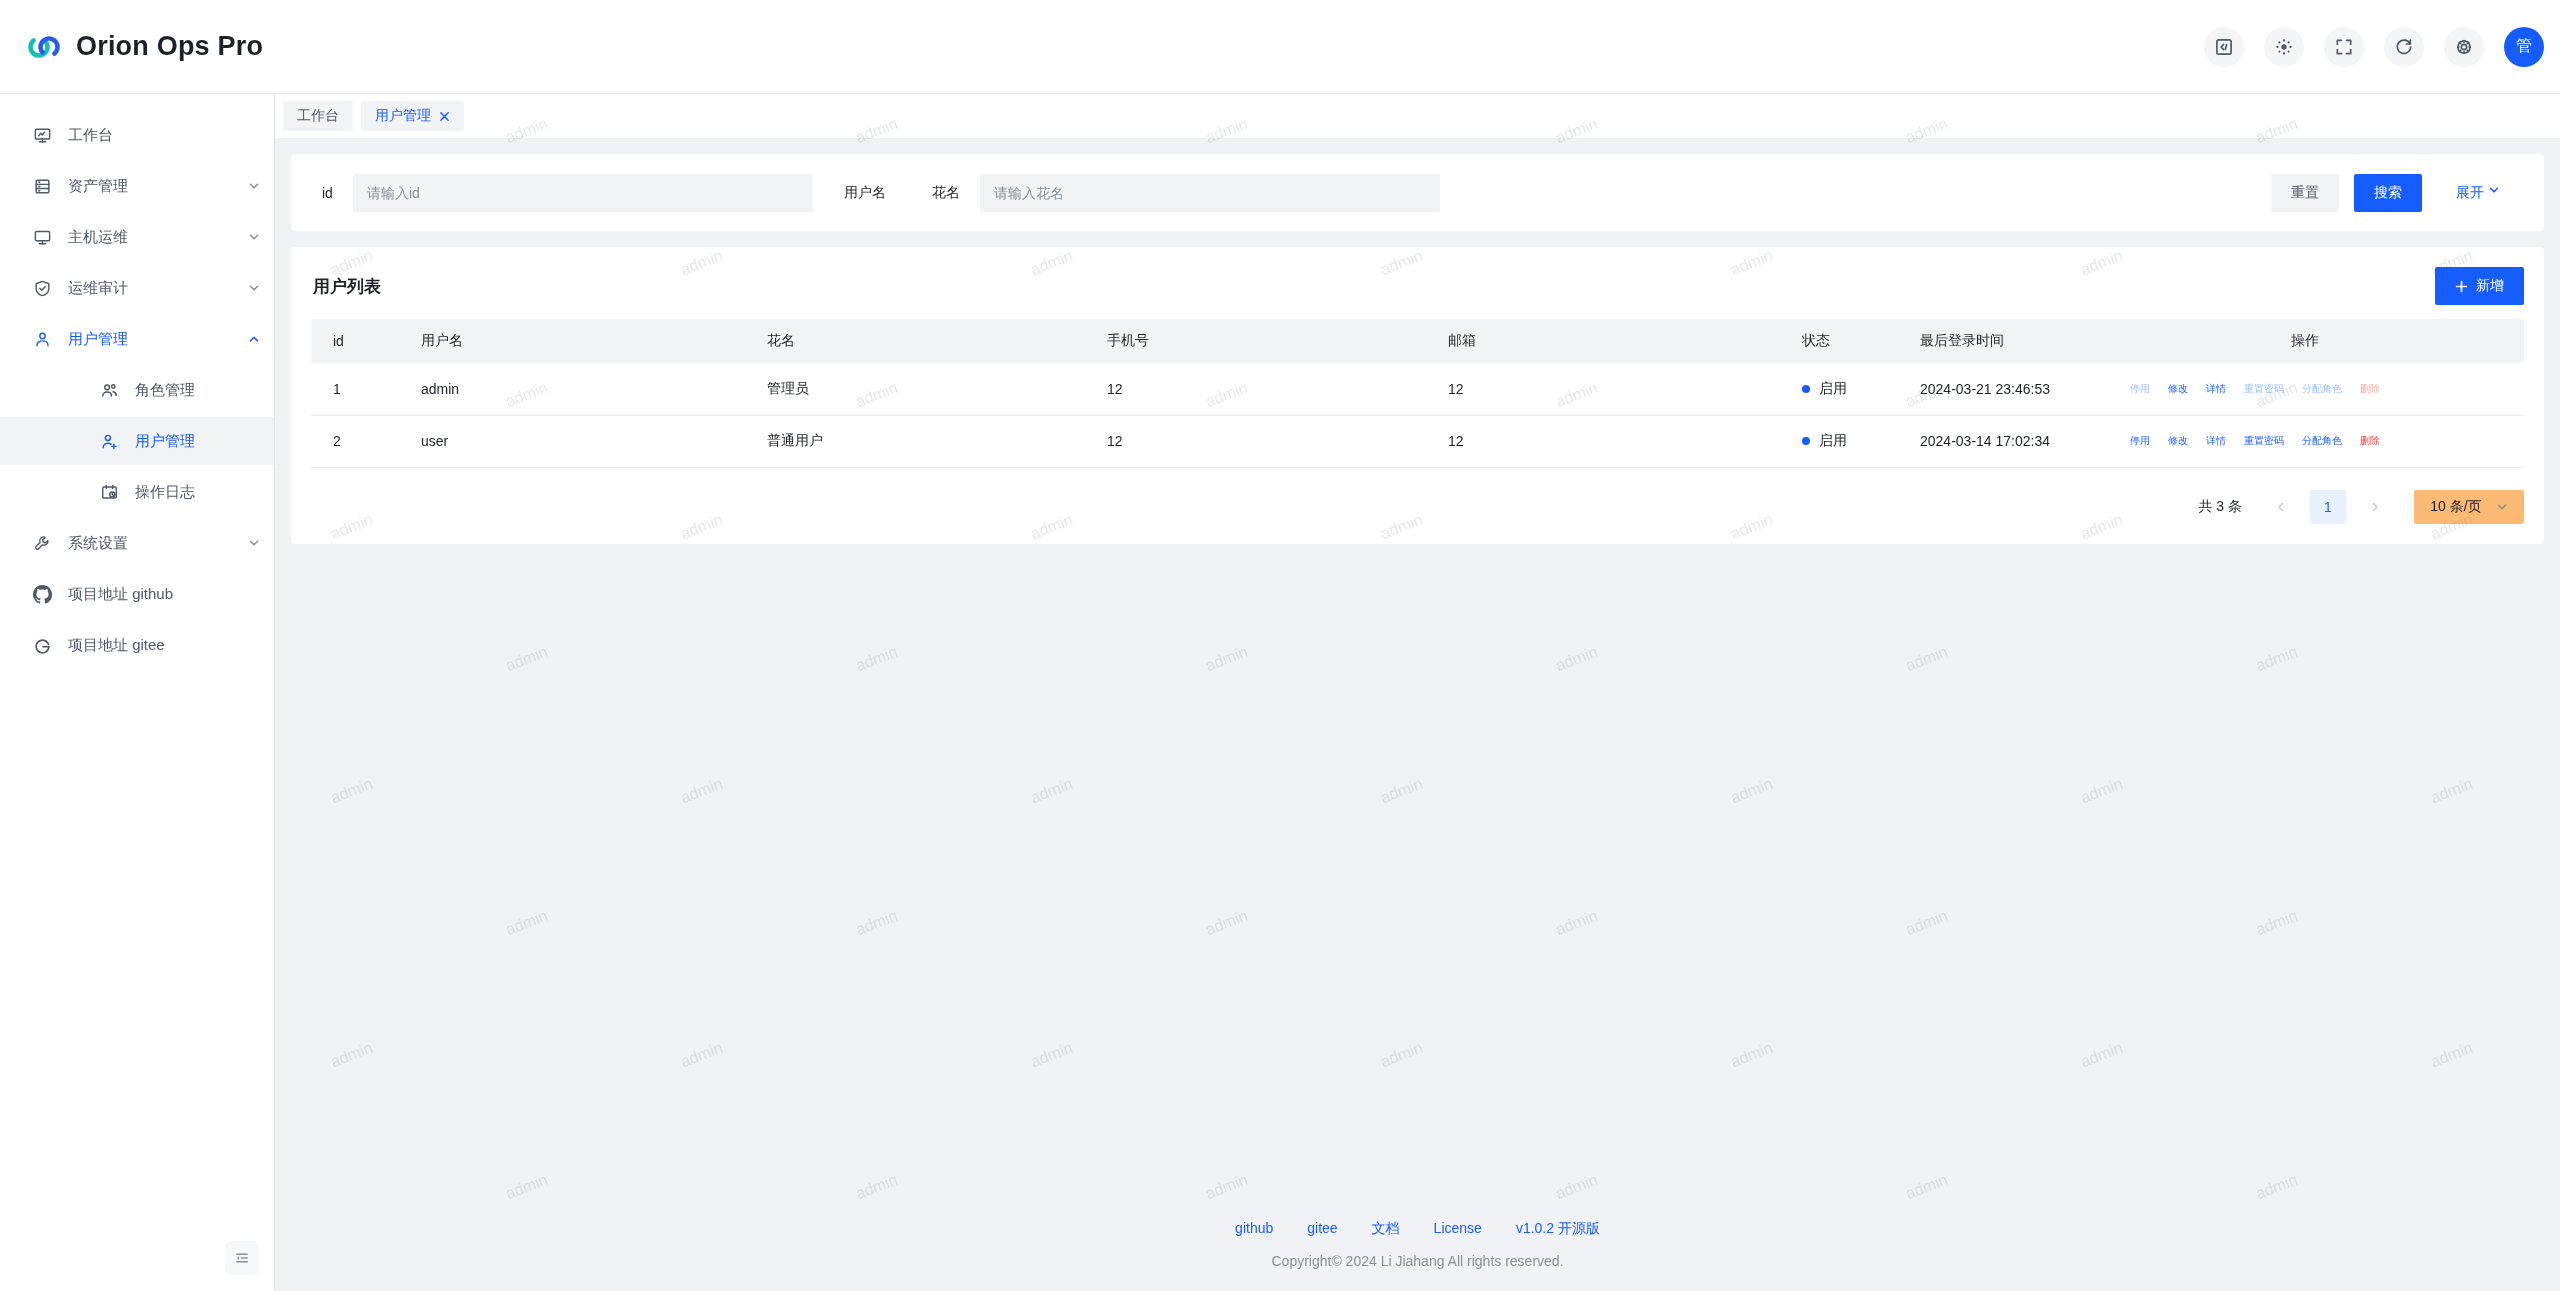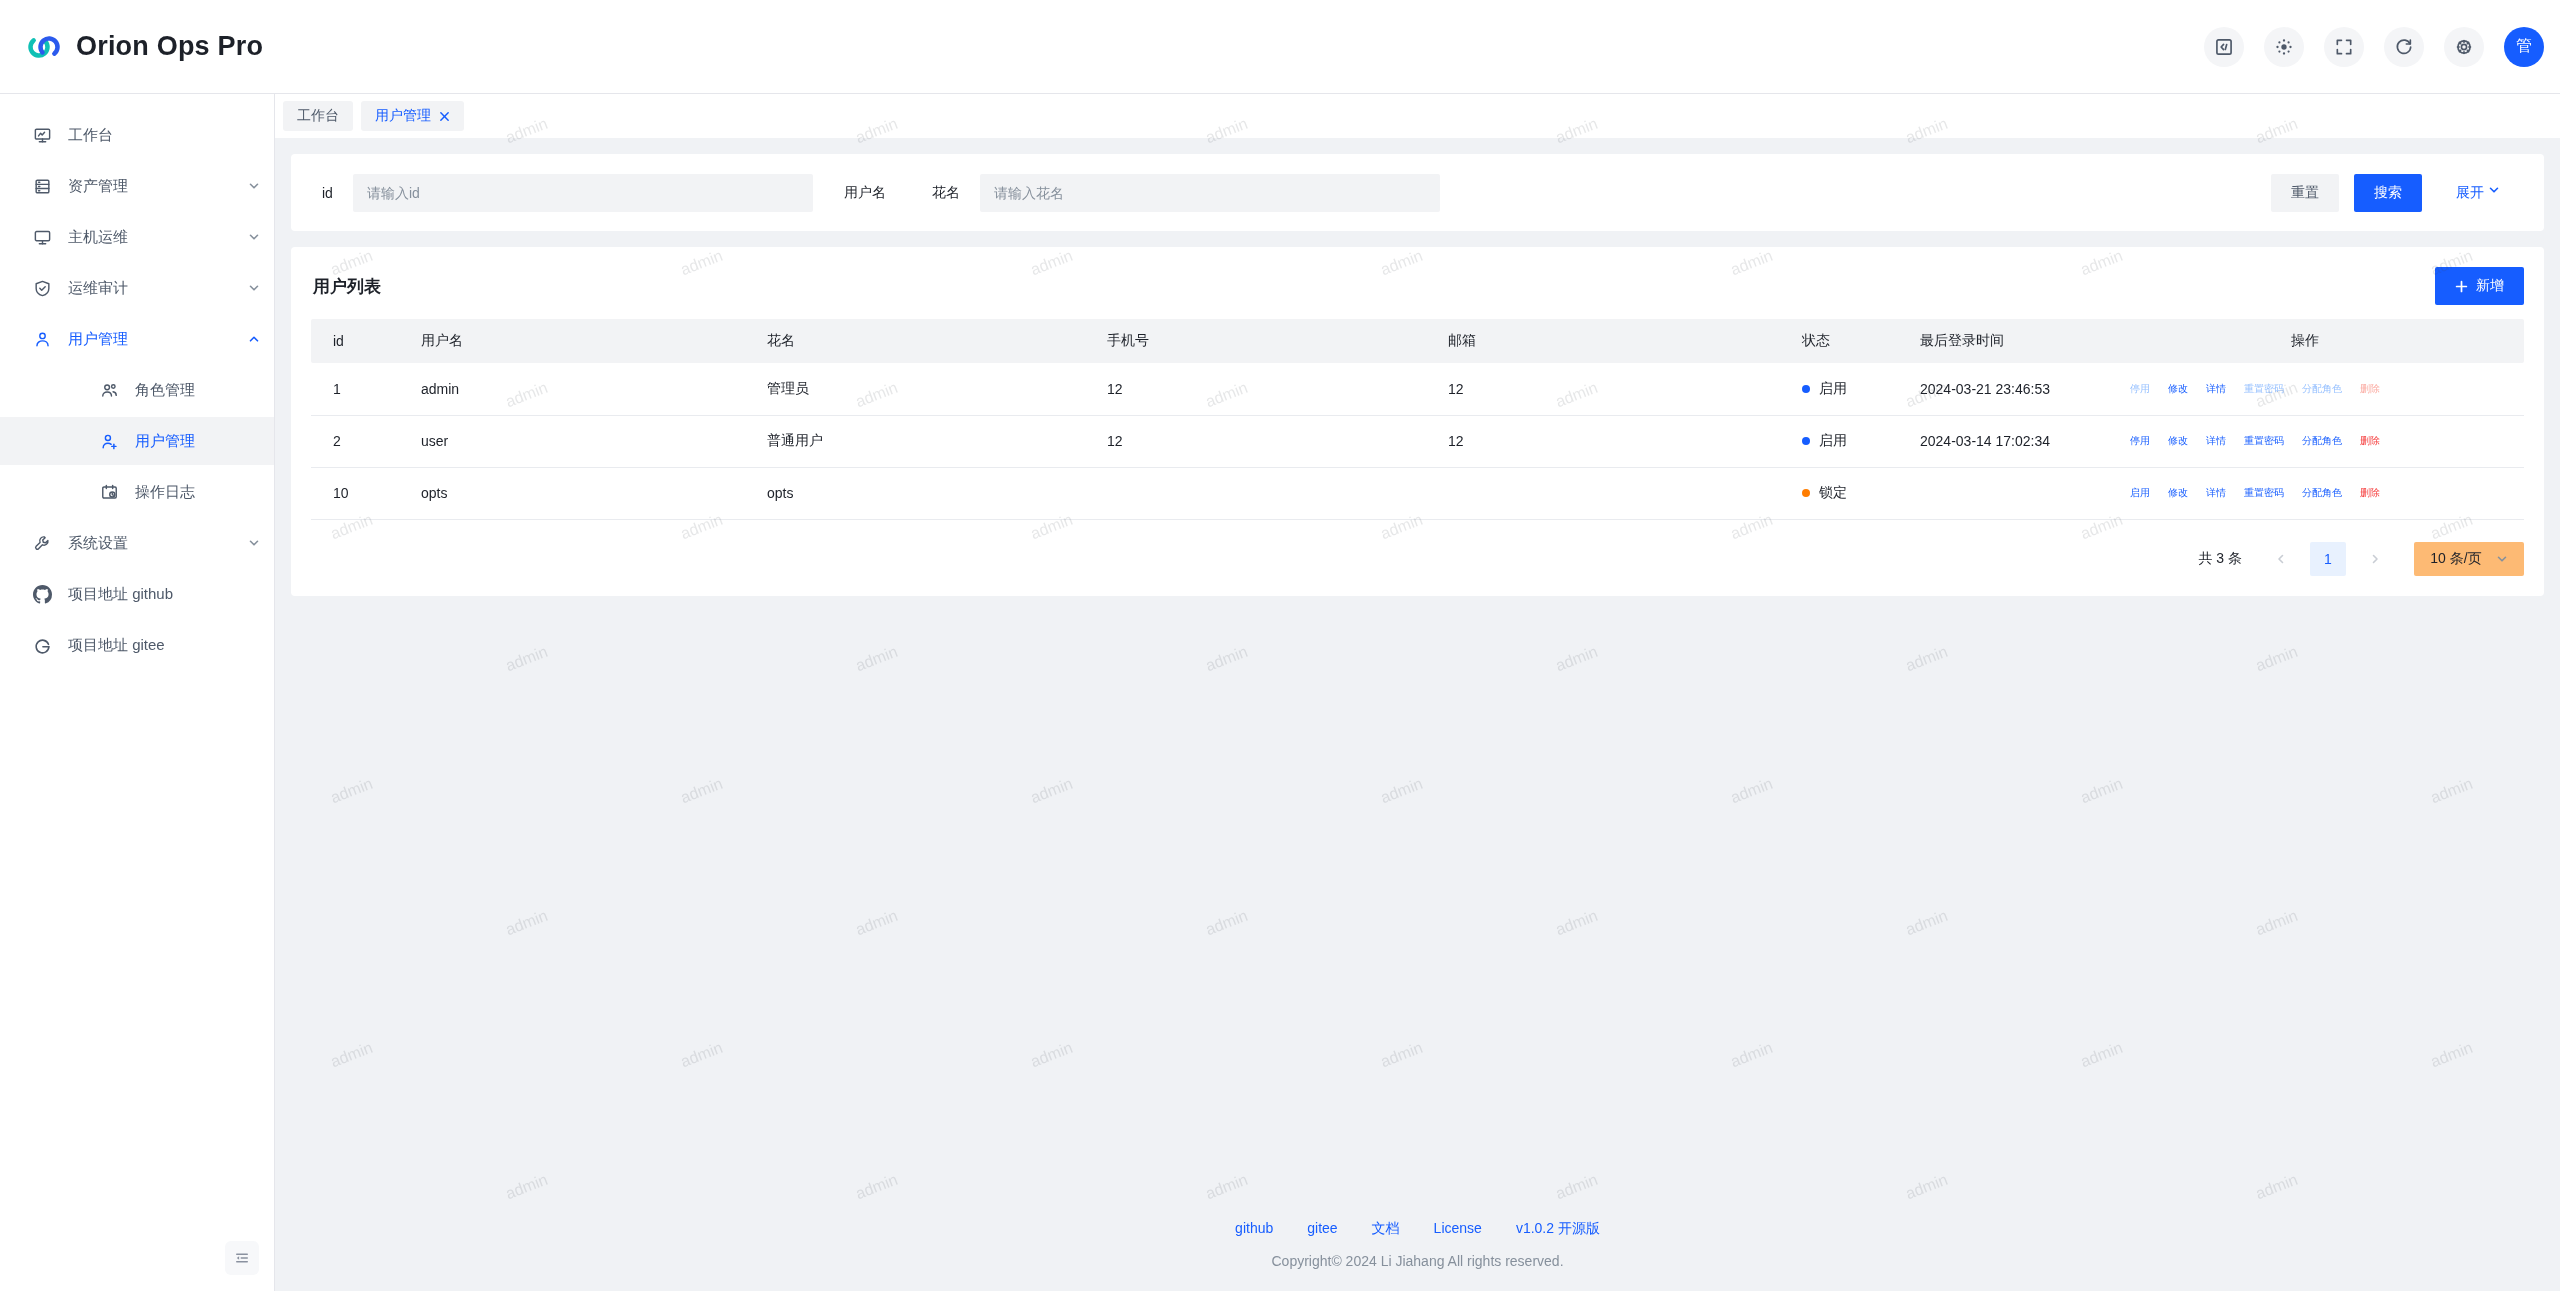--- a/index.html
+++ b/index.html
@@ -438,44 +438,20 @@
                     <span class="ops-wrap">
                       <a class="action-link blue">停用</a>
                       <a class="action-link blue">修改</a>
                       <a class="action-link blue">详情</a>
                       <a class="action-link blue">重置密码</a>
                       <a class="action-link blue">分配角色</a>
                       <a class="action-link red">删除</a>
                     </span>
                   </td>
                 </tr>
-                <tr>
-                  <td>10</td>
-                  <td>opts</td>
-                  <td>opts</td>
-                  <td></td>
-                  <td></td>
-                  <td>
-                    <span class="status-cell">
-                      <span class="status-dot" style="background: rgb(255, 125, 0);"></span>
-                      <span>锁定</span>
-                    </span>
-                  </td>
-                  <td></td>
-                  <td class="ops-cell">
-                    <span class="ops-wrap">
-                      <a class="action-link blue">启用</a>
-                      <a class="action-link blue">修改</a>
-                      <a class="action-link blue">详情</a>
-                      <a class="action-link blue">重置密码</a>
-                      <a class="action-link blue">分配角色</a>
-                      <a class="action-link red">删除</a>
-                    </span>
-                  </td>
-                </tr>
               </tbody>
           </table>
 
           <div class="pagination">
             <span class="pg-total">共 3 条</span>
             <span class="pg-arrow">
               <svg width="12" height="12" viewBox="0 0 12 12" fill="none" stroke="currentColor" stroke-width="1.6" stroke-linecap="round" stroke-linejoin="round">
                   <polyline points="7.5,2.5 4,6 7.5,9.5"></polyline>
                 </svg>
             </span>

